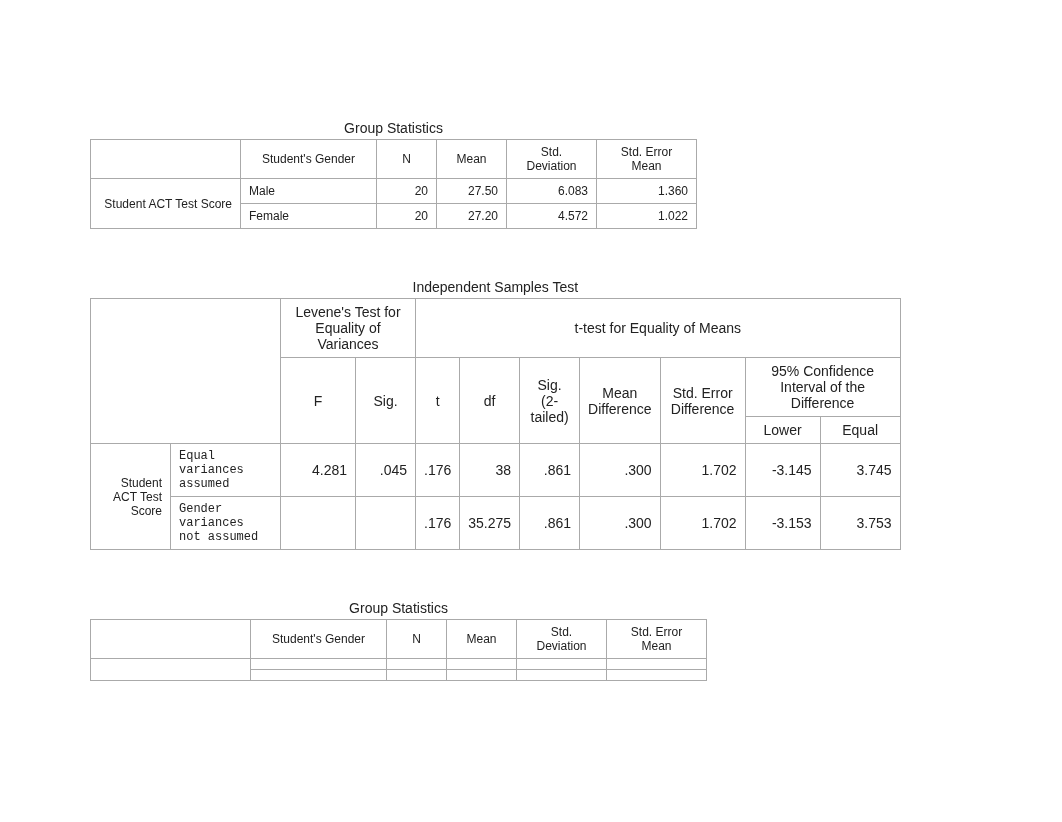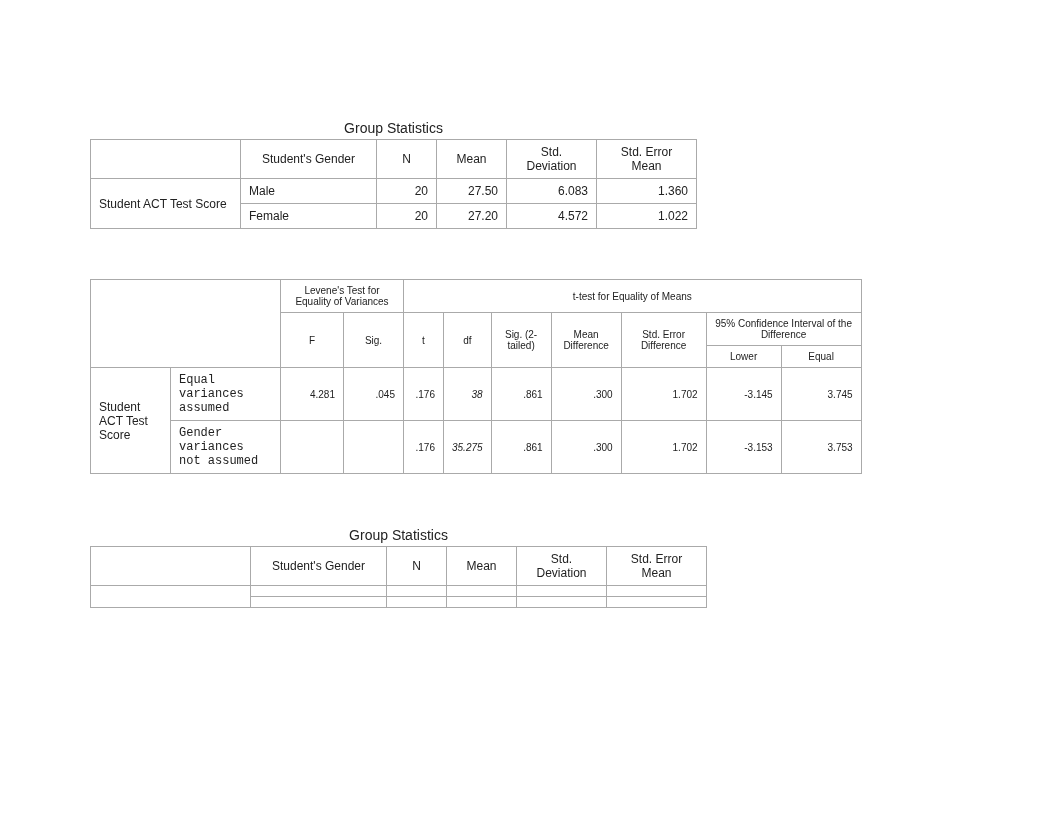--- a/index.html
+++ b/index.html
@@ -32,45 +32,45 @@
       border: 1px solid #aaa;
       padding: 5px 8px;
       font-size: 12px;
       font-weight: normal;
       vertical-align: middle;
     }
     th {
       text-align: center;
     }
     .row-label {
-      text-align: left;
+      text-align: right;
     }
     .num {
       text-align: right;
     }
     .gs-table th.rowhead {
       width: 150px;
     }
     .gs-table td.gender {
       text-align: left;
       width: 136px;
     }
     .gs-table td.n { width: 60px; }
     .gs-table td.mean { width: 70px; }
     .gs-table td.sd { width: 90px; }
     .gs-table td.sem { width: 100px; }
     
     .ist-table .rowhead1 { width: 80px; }
     .ist-table .rowhead2 { width: 110px; text-align: left; font-family: Liberation Mono, monospace; }
-    .ist-table td.num, .ist-table th { font-size: 10px; }
+    .ist-table td.num, .ist-table th { font-size: 14px; }
     .ist-table th.levene { width: 64px; }
-    .ist-table td.f { width: 63px; }
+    .ist-table td.f { width: 75px; }
     .ist-table td.sig1 { width: 60px; text-align: right; }
     .ist-table td.t { width: 40px; }
-    .ist-table td.df { width: 45px; font-style: italic; }
+    .ist-table td.df { width: 45px; }
     .ist-table td.sig2 { width: 60px; }
     .ist-table td.mdiff { width: 70px; }
     .ist-table td.sediff { width: 85px; }
     .ist-table td.lower { width: 75px; }
     .ist-table td.upper { width: 80px; }
     
     .gs2-body-row td { color: transparent; }
   </style>
 </head>
 <body>
@@ -108,20 +108,21 @@
         <td class="num sem">1.022</td>
       </tr>
     </tbody>
   </table>
 </div>
 
 <br>
 
 
 <div class="table-wrap">
+  <div class="table-title">Independent Samples Test</div>
   <table class="ist-table">
     <thead>
       <tr>
         <th rowspan="3" colspan="2"></th>
         <th colspan="2" class="levene">Levene's Test for Equality of Variances</th>
         <th colspan="8">t-test for Equality of Means</th>
       </tr>
       <tr>
         <th rowspan="2">F</th>
         <th rowspan="2">Sig.</th>

